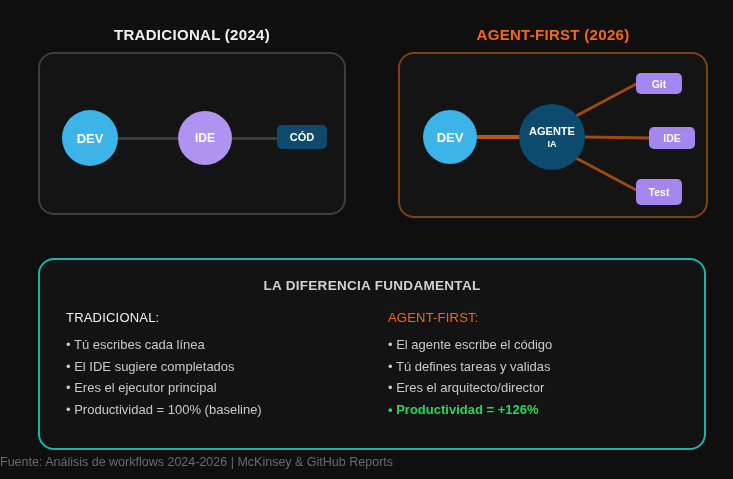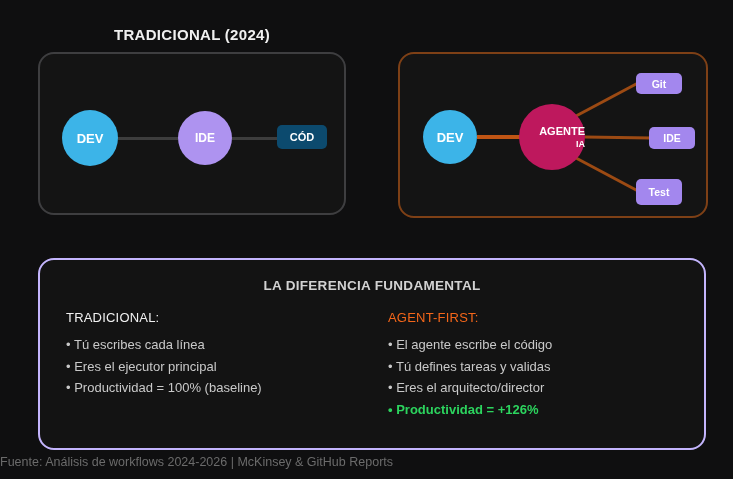--- a/index.html
+++ b/index.html
@@ -31,40 +31,40 @@
   .panel-traditional {
     left: 38px; top: 52px; width: 308px; height: 163px;
     border: 2px solid #3e3e40;
   }
   .panel-agent {
     left: 398px; top: 52px; width: 310px; height: 166px;
     border: 2px solid #7e4016;
   }
   .panel-comparison {
     left: 38px; top: 258px; width: 668px; height: 192px;
-    border: 2px solid #c4b5fd;
+    border: 2px solid #14b8a6;
     background: #131313;
   }
 
   .node-circle {
     position: absolute;
     border-radius: 50%;
     display: flex;
     flex-direction: column;
     align-items: center;
     justify-content: center;
     color: #ffffff;
     font-weight: bold;
     text-align: center;
     z-index: 2;
   }
   .circle-dev-left   { left: 22px;  top: 56px; width: 56px; height: 56px; background: #3cb4e8; font-size: 13px; }
   .circle-ide        { left: 138px; top: 57px; width: 54px; height: 54px; background: #ae93f0; font-size: 12px; }
   .circle-dev-right  { left: 23px;  top: 56px; width: 54px; height: 54px; background: #3cb4e8; font-size: 13px; }
-  .circle-agent      { left: 119px; top: 50px; width: 66px; height: 66px; background: #be185d; font-size: 11px; align-items: flex-end; }
+  .circle-agent      { left: 119px; top: 50px; width: 66px; height: 66px; background: #0c4a6e; font-size: 11px; }
   .circle-agent .sub { font-size: 9px; margin-top: 2px; }
 
   .node-box {
     position: absolute;
     display: flex;
     align-items: center;
     justify-content: center;
     color: #ffffff;
     font-weight: bold;
     border-radius: 5px;
@@ -135,20 +135,21 @@
     font-size: 12.5px;
     color: #6b6b6b;
   }
 </style>
 </head>
 <body>
 
 <div class="stage">
 
   <div class="panel-header hdr-traditional">TRADICIONAL (2024)</div>
+  <div class="panel-header hdr-agent">AGENT-FIRST (2026)</div>
 
   <div class="panel panel-traditional">
     <div class="hline line-dev-ide"></div>
     <div class="hline line-ide-cod"></div>
     <div class="node-circle circle-dev-left">DEV</div>
     <div class="node-circle circle-ide">IDE</div>
     <div class="node-box box-cod">CÓD</div>
   </div>
 
   <div class="panel panel-agent">
@@ -168,20 +169,21 @@
     <div class="node-box box-test">Test</div>
   </div>
 
   <div class="panel panel-comparison">
     <div class="cmp-title">LA DIFERENCIA FUNDAMENTAL</div>
 
     <div class="cmp-col col-left">
       <div class="cmp-heading">TRADICIONAL:</div>
       <ul class="cmp-list">
         <li>Tú escribes cada línea</li>
+        <li>El IDE sugiere completados</li>
         <li>Eres el ejecutor principal</li>
         <li>Productividad = 100% (baseline)</li>
       </ul>
     </div>
 
     <div class="cmp-col col-right">
       <div class="cmp-heading">AGENT-FIRST:</div>
       <ul class="cmp-list">
         <li>El agente escribe el código</li>
         <li>Tú defines tareas y validas</li>

